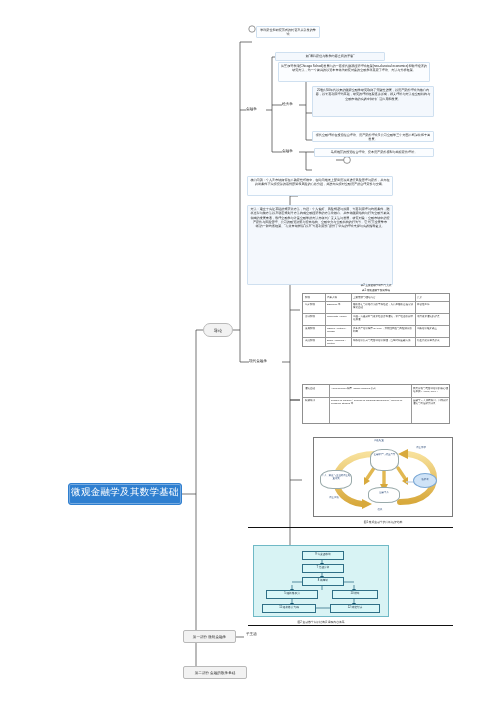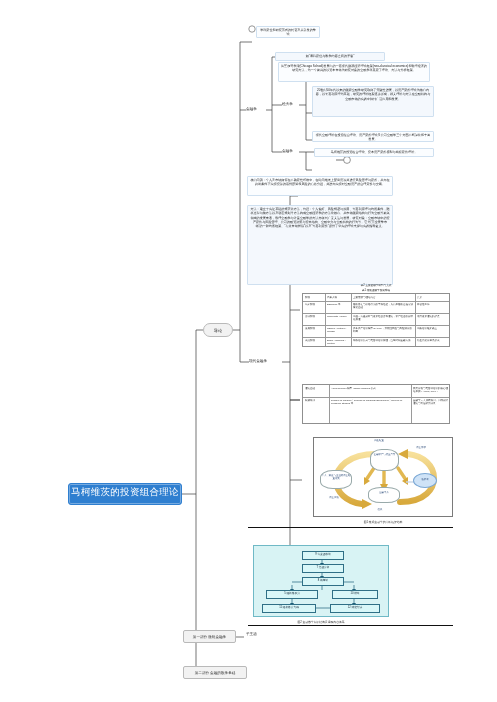--- a/index.html
+++ b/index.html
@@ -143,21 +143,21 @@
       <path d="M236 637 H244"></path>
     </g>
 
     <g fill="#ffffff" stroke="#6a6a6a" stroke-width="0.7">
       <circle cx="252" cy="29" r="3.2"></circle>
       <circle cx="330" cy="57" r="3.2"></circle>
       <circle cx="347" cy="160" r="3.4"></circle>
     </g>
   </svg>
 
-  <div class="node root" style="left:68px;top:483px;width:114px;height:22px;">马柯维茨的投资组合理论</div>
+  <div class="node root" style="left:68px;top:483px;width:114px;height:22px;">微观金融学及其数学基础</div>
 
   <div class="node pill" style="left:203px;top:323px;width:30px;height:14px;padding-top:2px;">导论</div>
 
   <div class="node pill sq" style="left:183px;top:630px;width:53px;height:13px;padding-top:2.2px;font-size:3.6px;">第一部分 微观金融学</div>
 
   <div class="node pill sq" style="left:183px;top:666px;width:64px;height:13px;padding-top:2.2px;font-size:3.6px;">第二部分 金融的数学基础</div>
 
   <div class="node plain" style="left:246px;top:631px;">子主题</div>
 
   <div class="node plain" style="left:246px;top:106px;">金融学</div>

